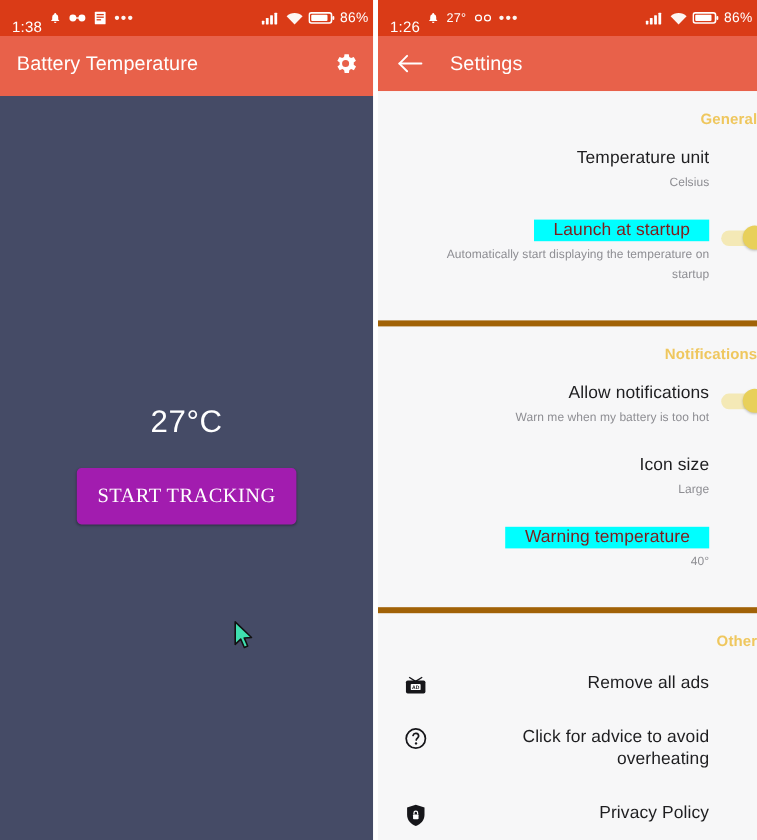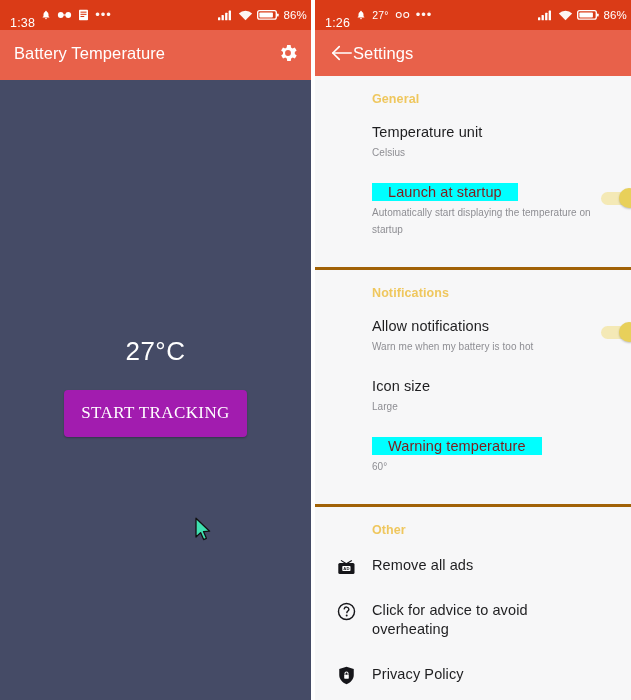--- a/index.html
+++ b/index.html
@@ -8,21 +8,21 @@
     background: #ffffff;
     font-family: "Liberation Sans", sans-serif;
     overflow: hidden;
   }
   #root { position: relative; width: 631px; height: 700px; display: flex; background:#fff; }
 
   
   .panel { position: relative; height: 700px; overflow: hidden; }
   .panel-left  { width: 311px; }
   .gap         { width: 4px; height:700px; background:#ffffff; }
-  .panel-right { width: 316px; }
+  .panel-right { width: 316px; text-align: right; }
 
   
   .statusbar {
     height: 30px; background: #DA3B17;
     display: flex; align-items: center;
     padding: 0 4px 0 10px;
     color: #ffffff;
     font-size: 12px; letter-spacing: .2px;
     position: relative; z-index: 5;
   }
@@ -72,34 +72,34 @@
   }
   .cursor {
     position:absolute; left:194px; top:437px;
     width:18px; height:24px; pointer-events:none;
   }
 
   
   .appbar-right {
     height: 46px; background:#E8614A;
     display:flex; align-items:center;
-    padding: 0 14px 0 16px; 
+    padding: 0 14px 0 16px; gap:22px;
   }
   .appbar-right .title {
     color:#ffffff; font-size:16.5px; letter-spacing:.1px;
   }
 
   
   .settings {
     height: calc(700px - 30px - 46px);
     background:#F7F7F8;
     overflow:hidden;
   }
   .section { padding-top: 14px; }
-  .section + .section { border-top: 3px solid #a16207; }
+  .section + .section { border-top: 5px solid #a16207; }
   .section-title {
     color:#EFC75E; font-size:12.5px; font-weight:700;
     padding: 2px 0 6px 57px; letter-spacing:.1px;
   }
   .row {
     position:relative;
     display:flex; align-items:flex-start;
     padding: 11px 0 11px 57px;
     min-height: 40px;
   }
@@ -313,21 +313,21 @@
         <div class="row">
           <div class="row-txt">
             <div><span class="row-title">Icon size</span></div>
             <div class="row-sub">Large</div>
           </div>
         </div>
 
         <div class="row">
           <div class="row-txt">
             <div><span class="row-title hl">Warning temperature</span></div>
-            <div class="row-sub">60°</div>
+            <div class="row-sub">40°</div>
           </div>
         </div>
         <div class="pad-b"></div>
       </div>
 
       <div class="section">
         <div class="section-title">Other</div>
 
         <div class="row row-other">
           <span class="row-icon">

